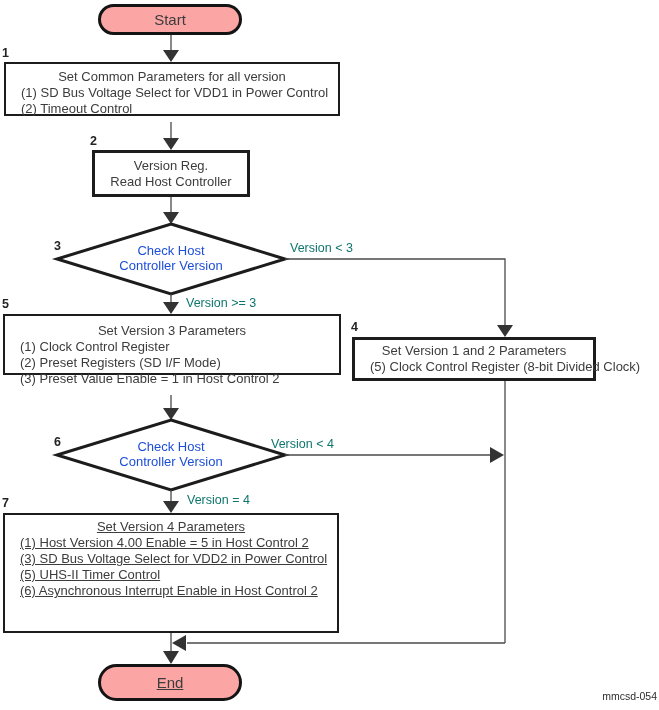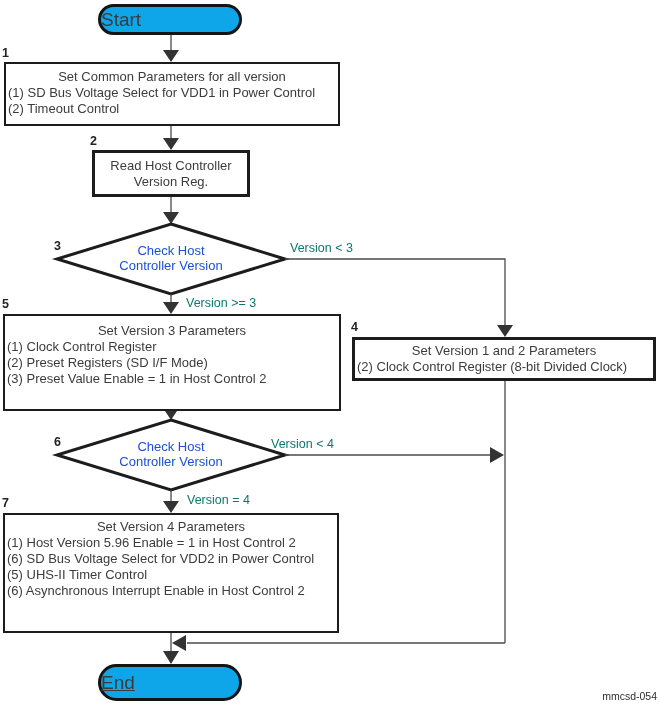--- a/index.html
+++ b/index.html
@@ -12,26 +12,26 @@
     overflow:hidden;
   }
   #wires{position:absolute;left:0;top:0;z-index:1;}
   .pbox{
     position:absolute;z-index:2;box-sizing:border-box;
     background:#ffffff;border:2px solid #1c1c1c;
     font-size:13px;line-height:16px;color:#3c3c3c;
   }
   .pbox.thick{border-width:3px;}
   .pbox .title{text-align:center;}
-  .pbox .item{text-align:left;padding-left:2px;white-space:nowrap;}
+  .pbox .item{text-align:left;padding-left:15px;white-space:nowrap;}
   .terminal{
     position:absolute;z-index:2;box-sizing:border-box;
-    background:#0ea5e9;border:3px solid #141414;border-radius:18px;
-    display:flex;align-items:center;
-    font-size:19px;color:#3c3c3c;
+    background:#fca5a5;border:3px solid #141414;border-radius:18px;
+    display:flex;align-items:center;justify-content:center;
+    font-size:15px;color:#3c3c3c;
   }
   .dtext{
     position:absolute;z-index:2;text-align:center;
     font-size:13px;line-height:15px;color:#1d4ed8;
   }
   .num{
     position:absolute;z-index:3;
     font-size:12.5px;font-weight:bold;color:#232323;
   }
   .edge-label{
@@ -85,67 +85,67 @@
 
     <line x1="171" y1="633" x2="171" y2="652" stroke="#4a4a4a" stroke-width="1.3"></line>
     <polygon points="163,651 179,651 171,664" fill="#333333"></polygon>
   </svg>
 
   <div class="terminal" style="left:98px;top:4px;width:144px;height:31px;">
     <span>Start</span>
   </div>
 
   <div class="num" style="left:2px;top:46px;">1</div>
-  <div class="pbox" style="left:4px;top:62px;width:336px;height:64px;padding-top:5px;">
+  <div class="pbox" style="left:4px;top:62px;width:336px;height:54px;padding-top:5px;">
     <div class="title">Set Common Parameters for all version</div>
     <div class="item">(1) SD Bus Voltage Select for VDD1 in Power Control</div>
     <div class="item">(2) Timeout Control</div>
   </div>
 
   <div class="num" style="left:90px;top:134px;">2</div>
   <div class="pbox thick" style="left:92px;top:150px;width:158px;height:47px;padding-top:5px;">
+    <div class="title">Version Reg.</div>
     <div class="title">Read Host Controller</div>
-    <div class="title">Version Reg.</div>
   </div>
 
   <div class="num" style="left:54px;top:239px;">3</div>
   <div class="dtext" style="left:86px;top:243px;width:170px;">
     <div>Check Host</div>
     <div>Controller Version</div>
   </div>
   <div class="edge-label" style="left:290px;top:241px;">Version &lt; 3</div>
   <div class="edge-label" style="left:186px;top:296px;">Version &gt;= 3</div>
 
   <div class="num" style="left:2px;top:297px;">5</div>
-  <div class="pbox" style="left:3px;top:314px;width:338px;height:97px;padding-top:7px;">
+  <div class="pbox" style="left:3px;top:314px;width:338px;height:61px;padding-top:7px;">
     <div class="title">Set Version 3 Parameters</div>
     <div class="item">(1) Clock Control Register</div>
     <div class="item">(2) Preset Registers (SD I/F Mode)</div>
     <div class="item">(3) Preset Value Enable = 1 in Host Control 2</div>
   </div>
 
   <div class="num" style="left:351px;top:320px;">4</div>
-  <div class="pbox thick" style="left:352px;top:337px;width:304px;height:44px;padding-top:3px;">
+  <div class="pbox thick" style="left:352px;top:337px;width:244px;height:44px;padding-top:3px;">
     <div class="title">Set Version 1 and 2 Parameters</div>
-    <div class="item">(2) Clock Control Register (8-bit Divided Clock)</div>
+    <div class="item">(5) Clock Control Register (8-bit Divided Clock)</div>
   </div>
 
   <div class="num" style="left:54px;top:435px;">6</div>
   <div class="dtext" style="left:86px;top:439px;width:170px;">
     <div>Check Host</div>
     <div>Controller Version</div>
   </div>
   <div class="edge-label" style="left:271px;top:437px;">Version &lt; 4</div>
   <div class="edge-label" style="left:187px;top:493px;">Version = 4</div>
 
   <div class="num" style="left:2px;top:496px;">7</div>
-  <div class="pbox" style="left:3px;top:513px;width:336px;height:120px;padding-top:4px;">
+  <div class="pbox" style="left:3px;top:513px;width:336px;height:120px;padding-top:4px;text-decoration:underline;">
     <div class="title">Set Version 4 Parameters</div>
-    <div class="item">(1) Host Version 5.96 Enable = 1 in Host Control 2</div>
-    <div class="item">(6) SD Bus Voltage Select for VDD2 in Power Control</div>
+    <div class="item">(1) Host Version 4.00 Enable = 5 in Host Control 2</div>
+    <div class="item">(3) SD Bus Voltage Select for VDD2 in Power Control</div>
     <div class="item">(5) UHS-II Timer Control</div>
     <div class="item">(6) Asynchronous Interrupt Enable in Host Control 2</div>
   </div>
 
   <div class="terminal" style="left:98px;top:664px;width:144px;height:37px;border-radius:19px;text-decoration:underline;">
     <span>End</span>
   </div>
 
   <div class="watermark">mmcsd-054</div>
 

